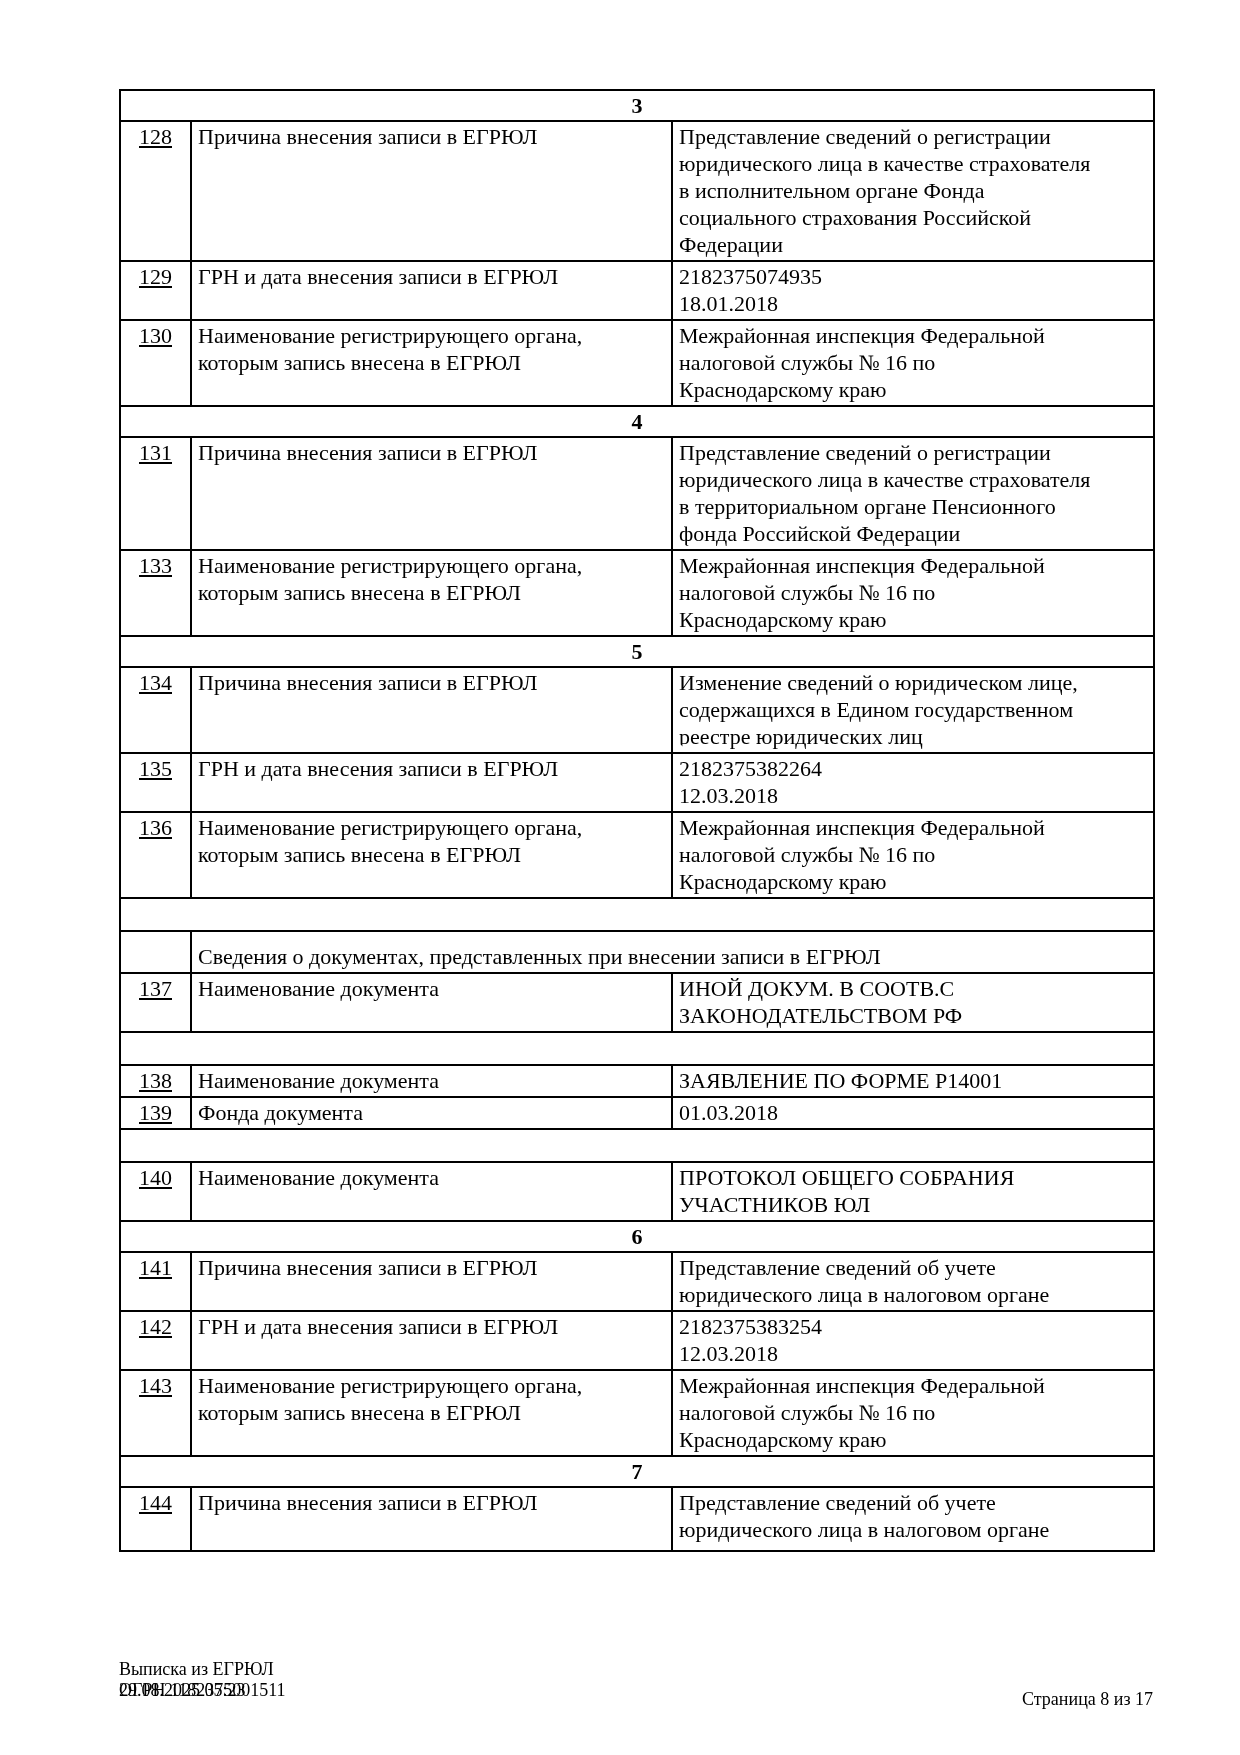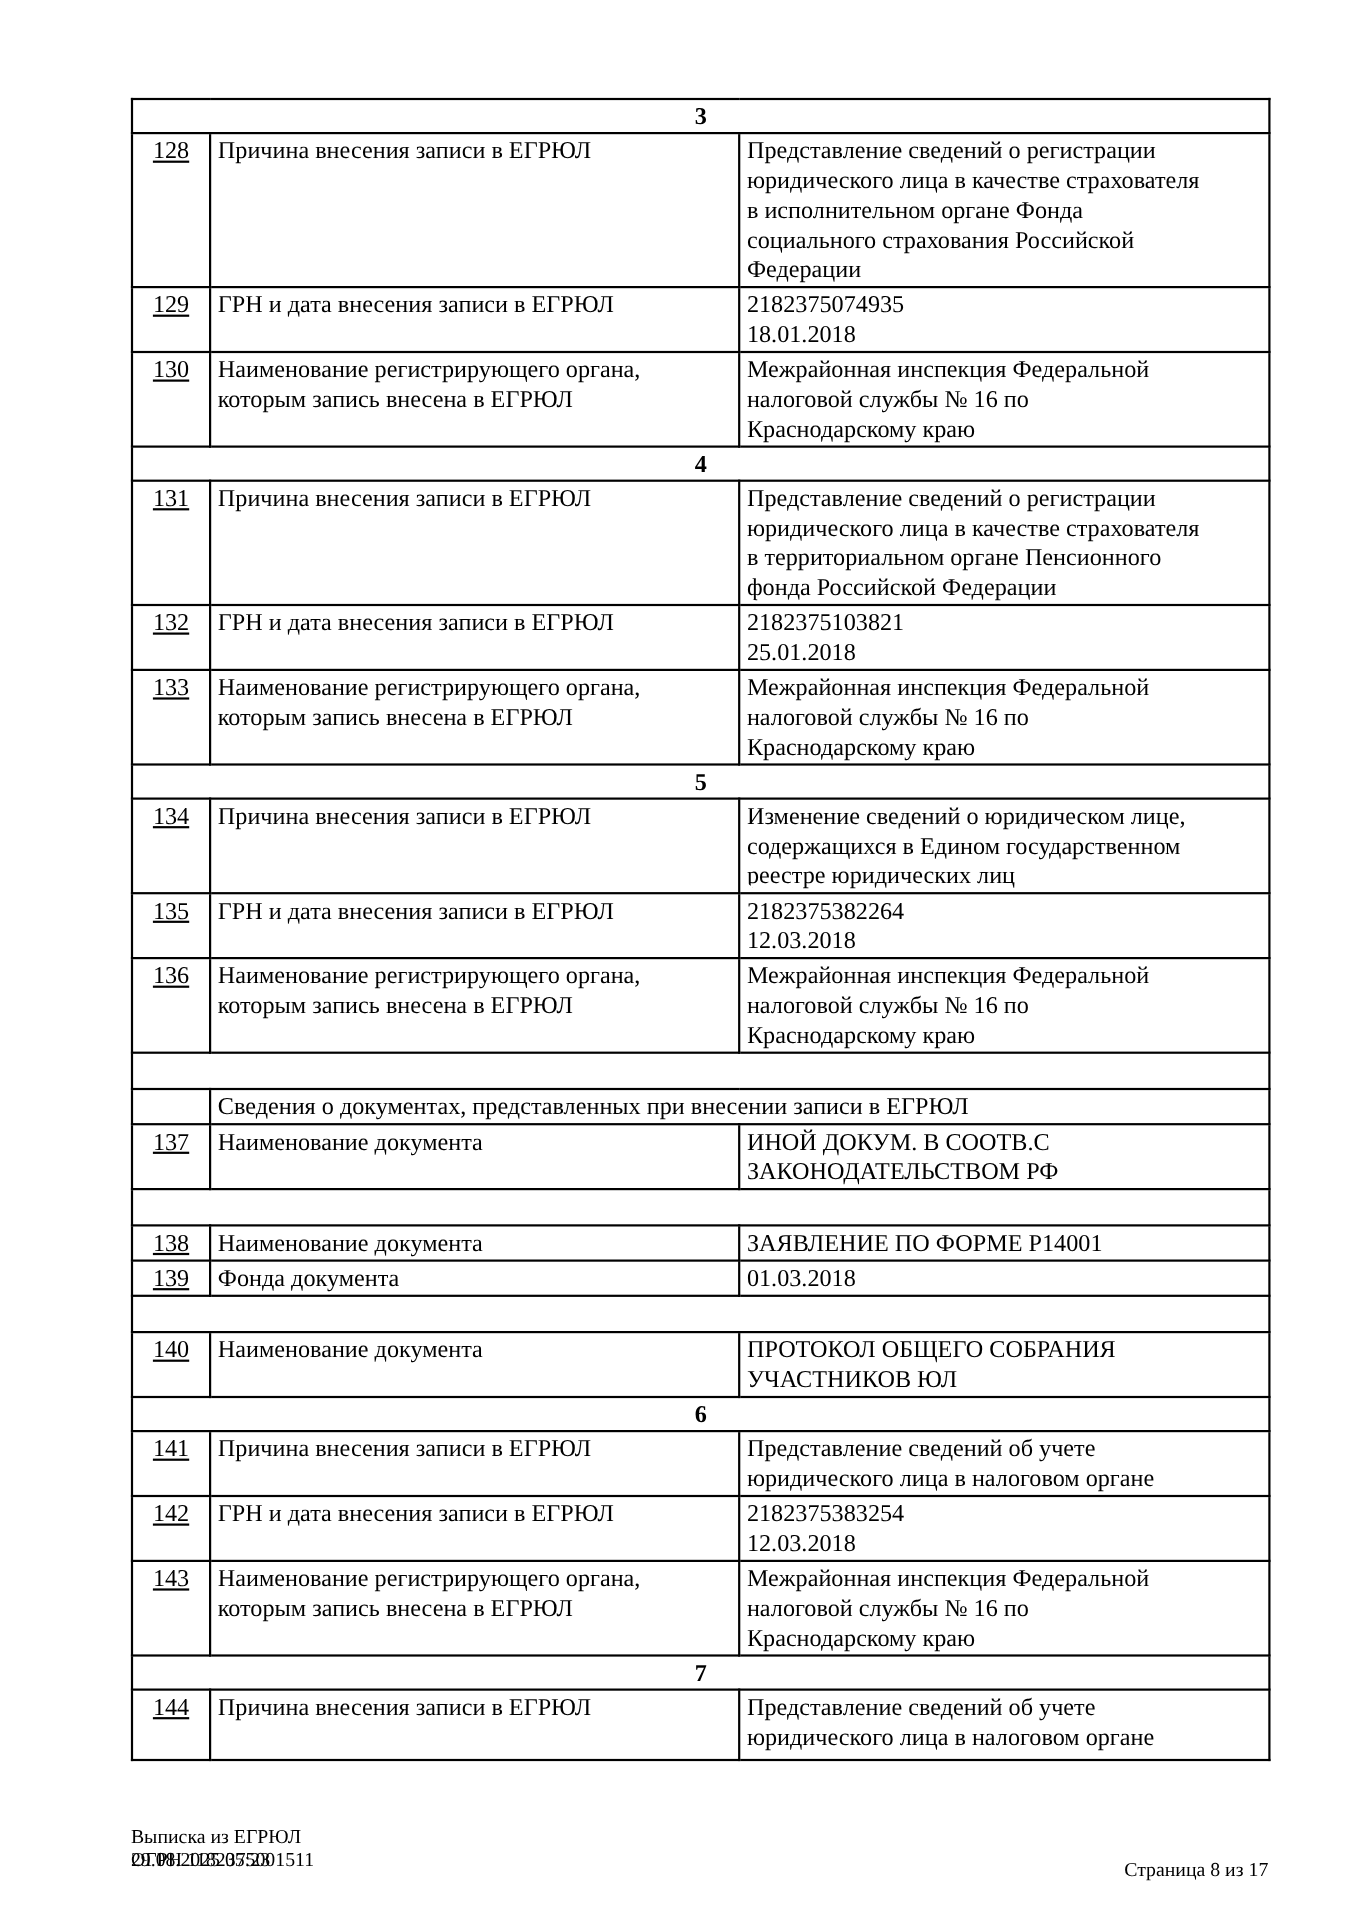--- a/index.html
+++ b/index.html
@@ -35,21 +35,21 @@
     text-align: center;
     padding: 1px 2px 2px;
     text-decoration: underline;
   }
   td.label-cell, td.value-cell {
     padding: 1px 6px 2px;
     white-space: pre-line;
     border-radius: 24px;
   }
   td.subheader-cell {
-    padding: 1px 6px 2px;
+    padding: 11px 6px 2px;
     white-space: pre-line;
   }
   td.section-cell {
     text-align: center;
     font-weight: bold;
     height: 31px;
     padding: 1px 2px;
   }
   td.spacer-cell { height: 33px; }
   tbody tr:last-child td { height: 64px; }
@@ -106,26 +106,20 @@
         <tr>
           <td class="section-cell" colspan="3">4</td>
         </tr>
         <tr>
           <td class="num-cell">131</td>
           <td class="label-cell">Причина внесения записи в ЕГРЮЛ</td>
           <td class="value-cell">Представление сведений о регистрации
 юридического лица в качестве страхователя
 в территориальном органе Пенсионного
 фонда Российской Федерации</td>
-        </tr>
-        <tr>
-          <td class="num-cell">132</td>
-          <td class="label-cell">ГРН и дата внесения записи в ЕГРЮЛ</td>
-          <td class="value-cell">2182375103821
-25.01.2018</td>
         </tr>
         <tr>
           <td class="num-cell">133</td>
           <td class="label-cell">Наименование регистрирующего органа,
 которым запись внесена в ЕГРЮЛ</td>
           <td class="value-cell">Межрайонная инспекция Федеральной
 налоговой службы № 16 по
 Краснодарскому краю</td>
         </tr>
         <tr>

